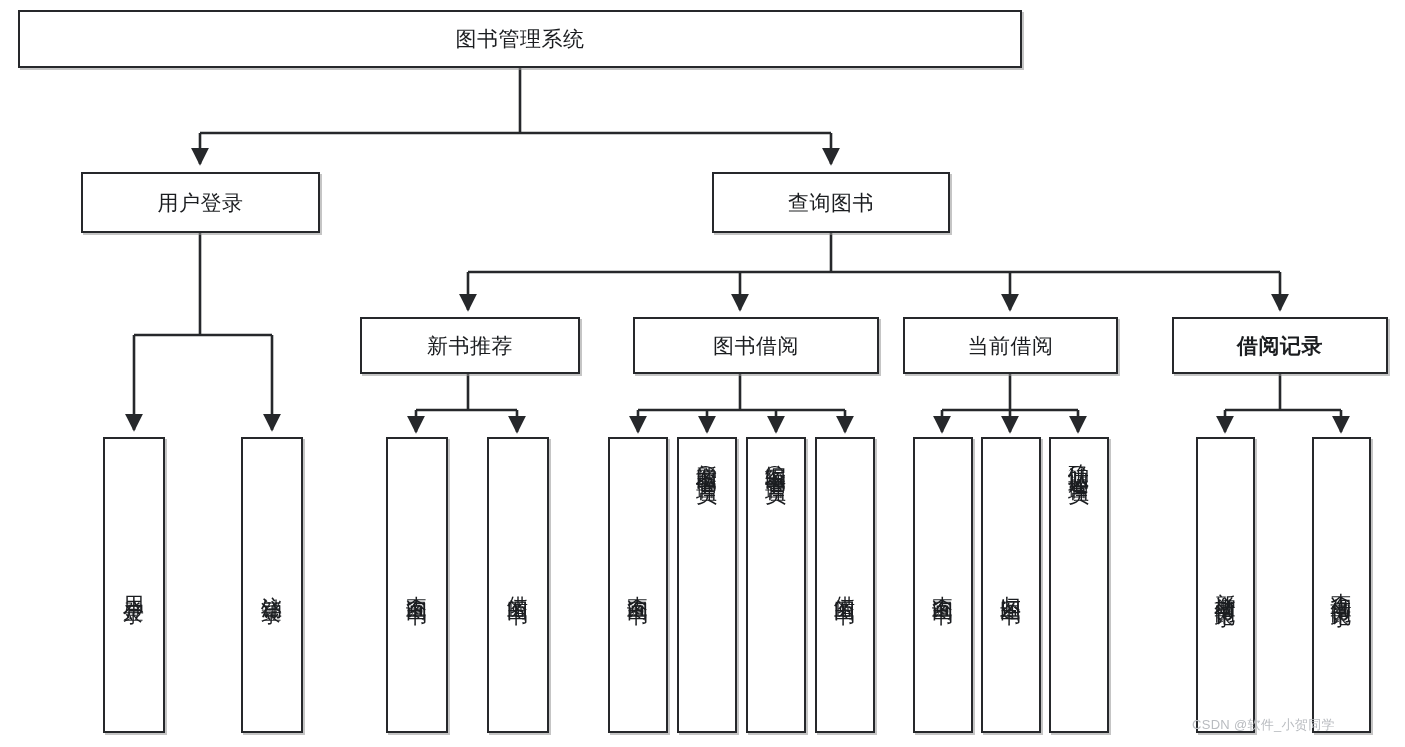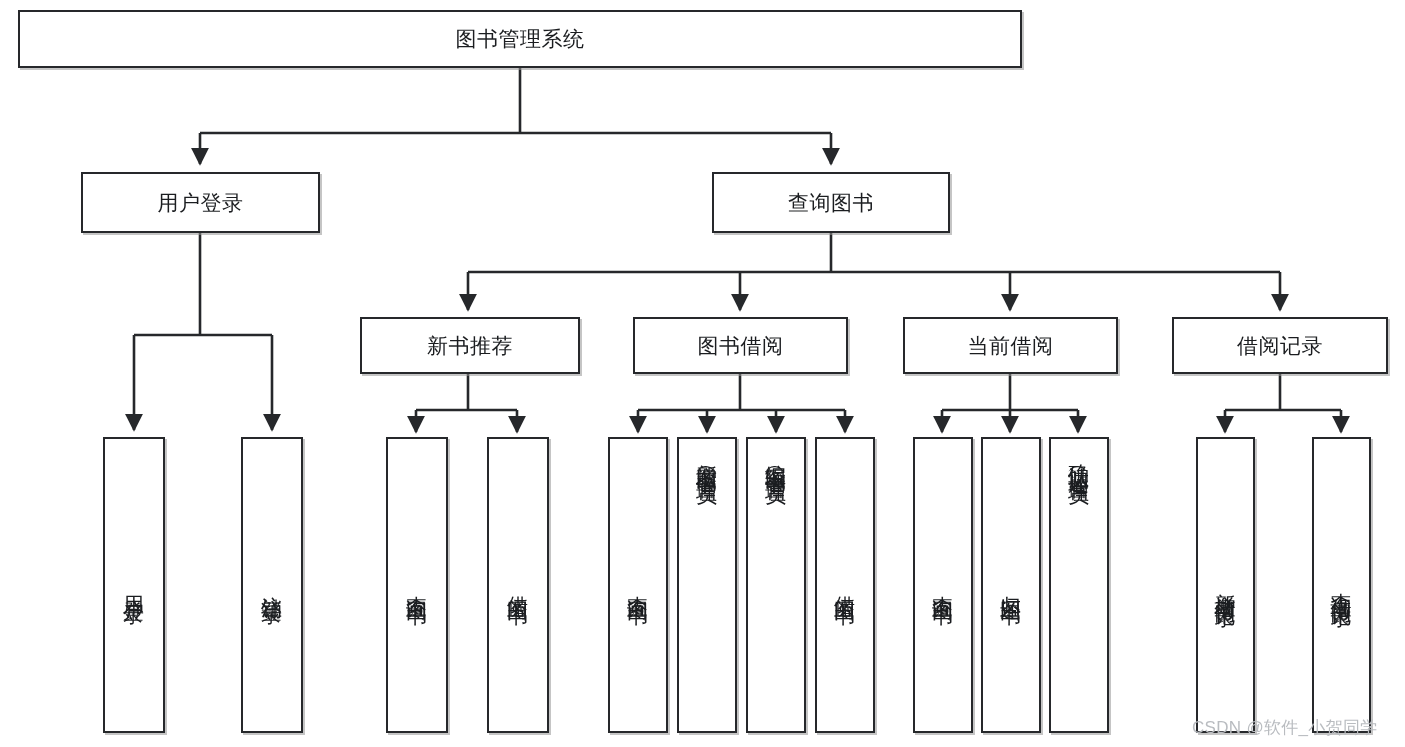--- a/index.html
+++ b/index.html
@@ -59,21 +59,21 @@
     line-height: 1;
   }
   .node.vertical.centered {
     align-items: center;
     padding-top: 0;
   }
   .watermark {
     position: absolute;
     left: 1192px;
     top: 716px;
-    font-size: 17px;
+    font-size: 13px;
     color: #b9bcc0;
     white-space: nowrap;
     z-index: 3;
     letter-spacing: 0.3px;
   }
 </style>
 </head>
 <body>
 
 <div id="diagram-root">
@@ -135,27 +135,27 @@
   <div class="node" style="left:81px; top:172px; width:239px; height:61px;">
     <span class="node-label">用户登录</span>
   </div>
   <div class="node" style="left:712px; top:172px; width:238px; height:61px;">
     <span class="node-label">查询图书</span>
   </div>
 
   <div class="node" style="left:360px; top:317px; width:220px; height:57px;">
     <span class="node-label">新书推荐</span>
   </div>
-  <div class="node" style="left:633px; top:317px; width:215px; height:57px;">
+  <div class="node" style="left:633px; top:317px; width:246px; height:57px;">
     <span class="node-label">图书借阅</span>
   </div>
   <div class="node" style="left:903px; top:317px; width:215px; height:57px;">
     <span class="node-label">当前借阅</span>
   </div>
-  <div class="node" style="left:1172px; top:317px; width:216px; height:57px;">
+  <div class="node" style="left:1172px; top:317px; width:216px; height:57px;font-weight:bold;">
     <span class="node-label">借阅记录</span>
   </div>
 
   <div class="node vertical centered" style="left:103px; top:437px; width:62px; height:296px;">
     <span class="node-label">用户登录</span>
   </div>
   <div class="node vertical centered" style="left:241px; top:437px; width:62px; height:296px;">
     <span class="node-label">注销登录</span>
   </div>
 

